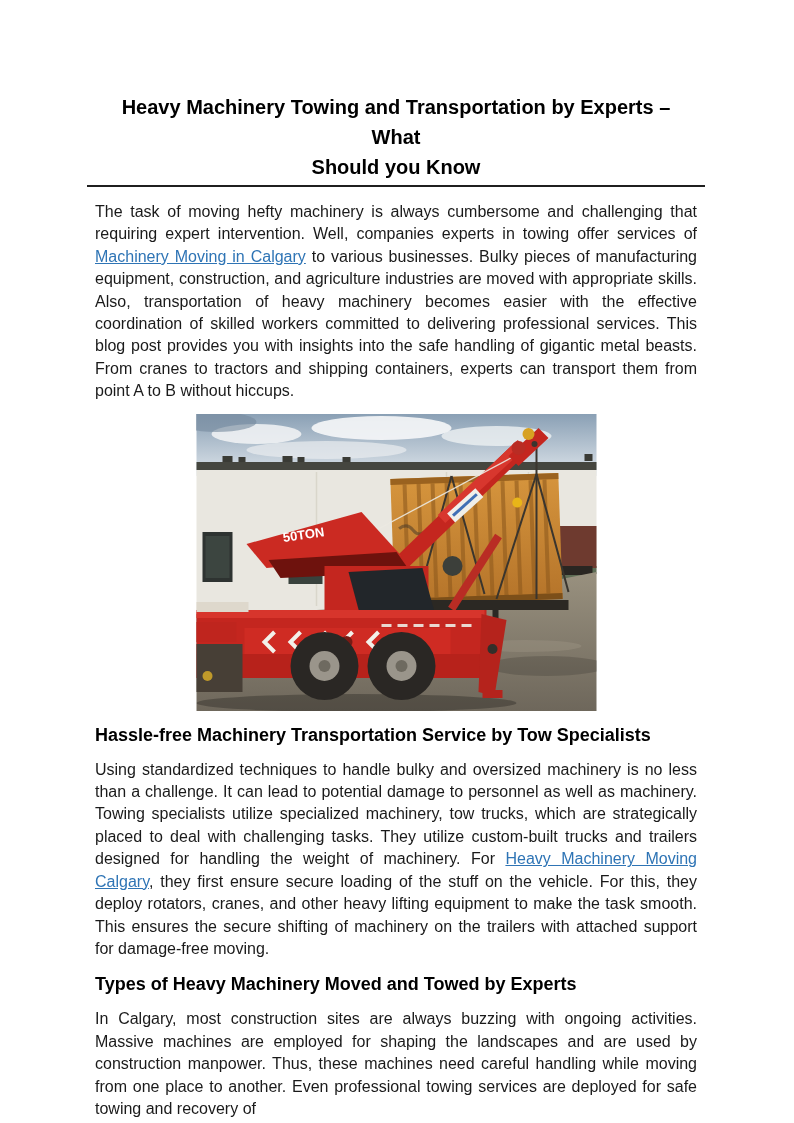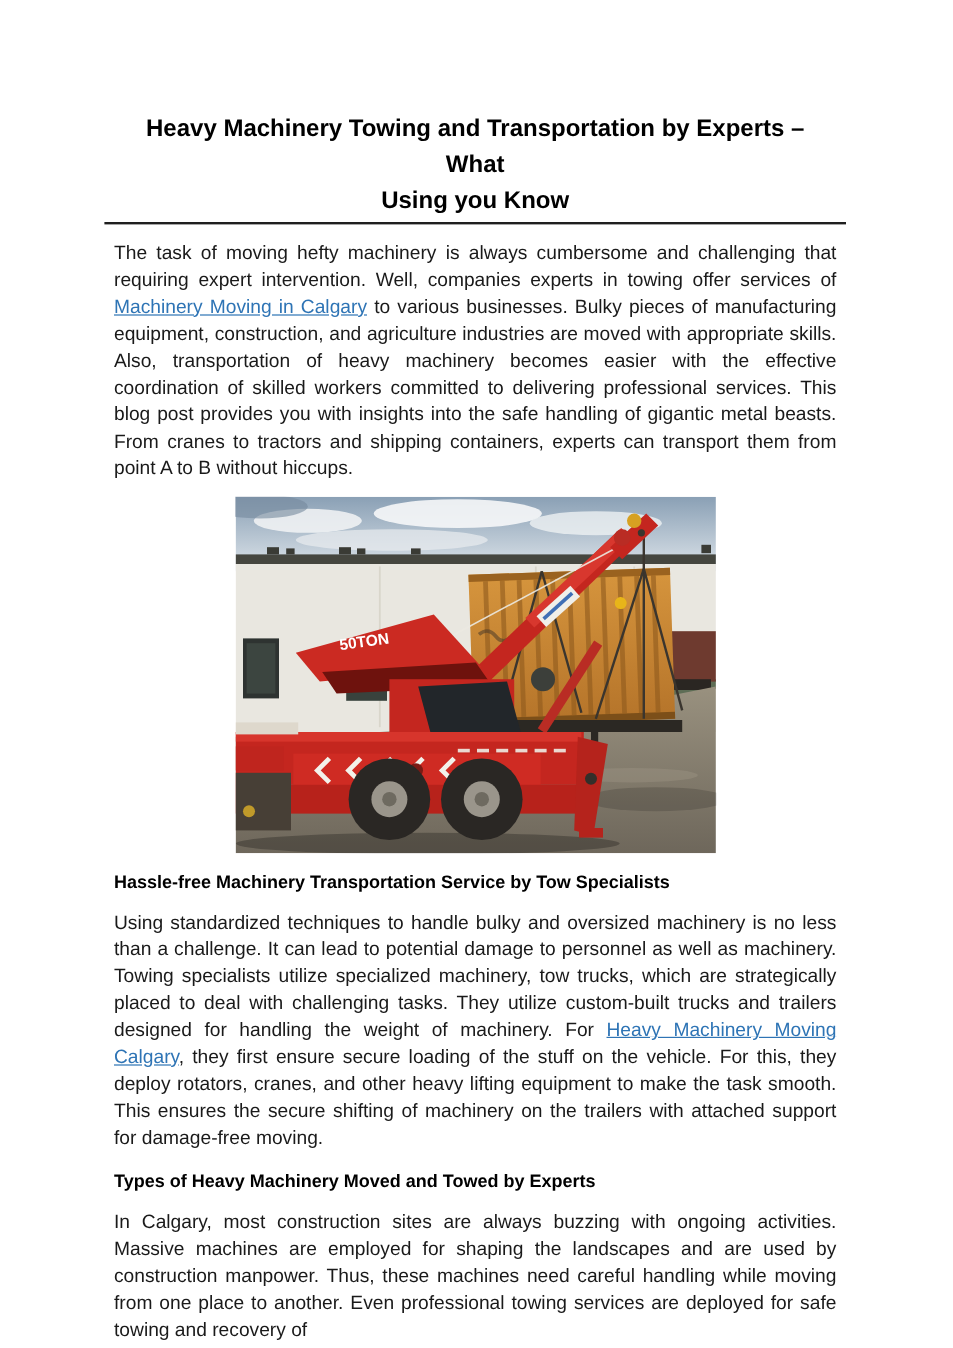--- a/index.html
+++ b/index.html
@@ -18,35 +18,35 @@
     text-align:center;margin:0 -8px;padding:0 8px 3px 8px;
     border-bottom:2px solid #1f1f1f;
   }
   .doc-title span{display:block;}
   p.body-par{
     font-size:16px;line-height:22.4px;text-align:justify;
     margin:14px 0 0 0;color:#1a1a1a;
   }
   a.doc-link{color:#2E74B5;text-decoration:underline;cursor:pointer;}
   h2.sub-heading{
-    font-size:15px;line-height:17px;font-weight:bold;color:#000;
+    font-size:18px;line-height:17px;font-weight:bold;color:#000;
     margin:16px 0 0 0;
   }
   .h2-first{margin-top:18px;}
   .figure-wrap{margin:11px 0 0 0;text-align:center;font-size:0;}
   .figure-wrap svg{width:401px;height:297px;}
 </style>
 </head>
 <body>
 
 <div class="page">
 
   <h1 class="doc-title">
     <span>Heavy Machinery Towing and Transportation by Experts – What</span>
-    <span>Using you Know</span>
+    <span>Should you Know</span>
   </h1>
 
   <p class="body-par"><span>The task of moving hefty machinery is always cumbersome and challenging that requiring expert intervention. Well, companies experts in towing offer services of </span><a class="doc-link">Machinery Moving in Calgary</a><span> to various businesses. Bulky pieces of manufacturing equipment, construction, and agriculture industries are moved with appropriate skills. Also, transportation of heavy machinery becomes easier with the effective coordination of skilled workers committed to delivering professional services. This blog post provides you with insights into the safe handling of gigantic metal beasts. From cranes to tractors and shipping containers, experts can transport them from point A to B without hiccups.</span></p>
 
   <div class="figure-wrap">
     <svg viewBox="0 0 400 297" xmlns="http://www.w3.org/2000/svg">
       <defs>
         <linearGradient id="skyGrad" x1="0" y1="0" x2="0" y2="1">
           <stop offset="0" stop-color="#8aa0b5"></stop>
           <stop offset="1" stop-color="#dde4ea"></stop>

